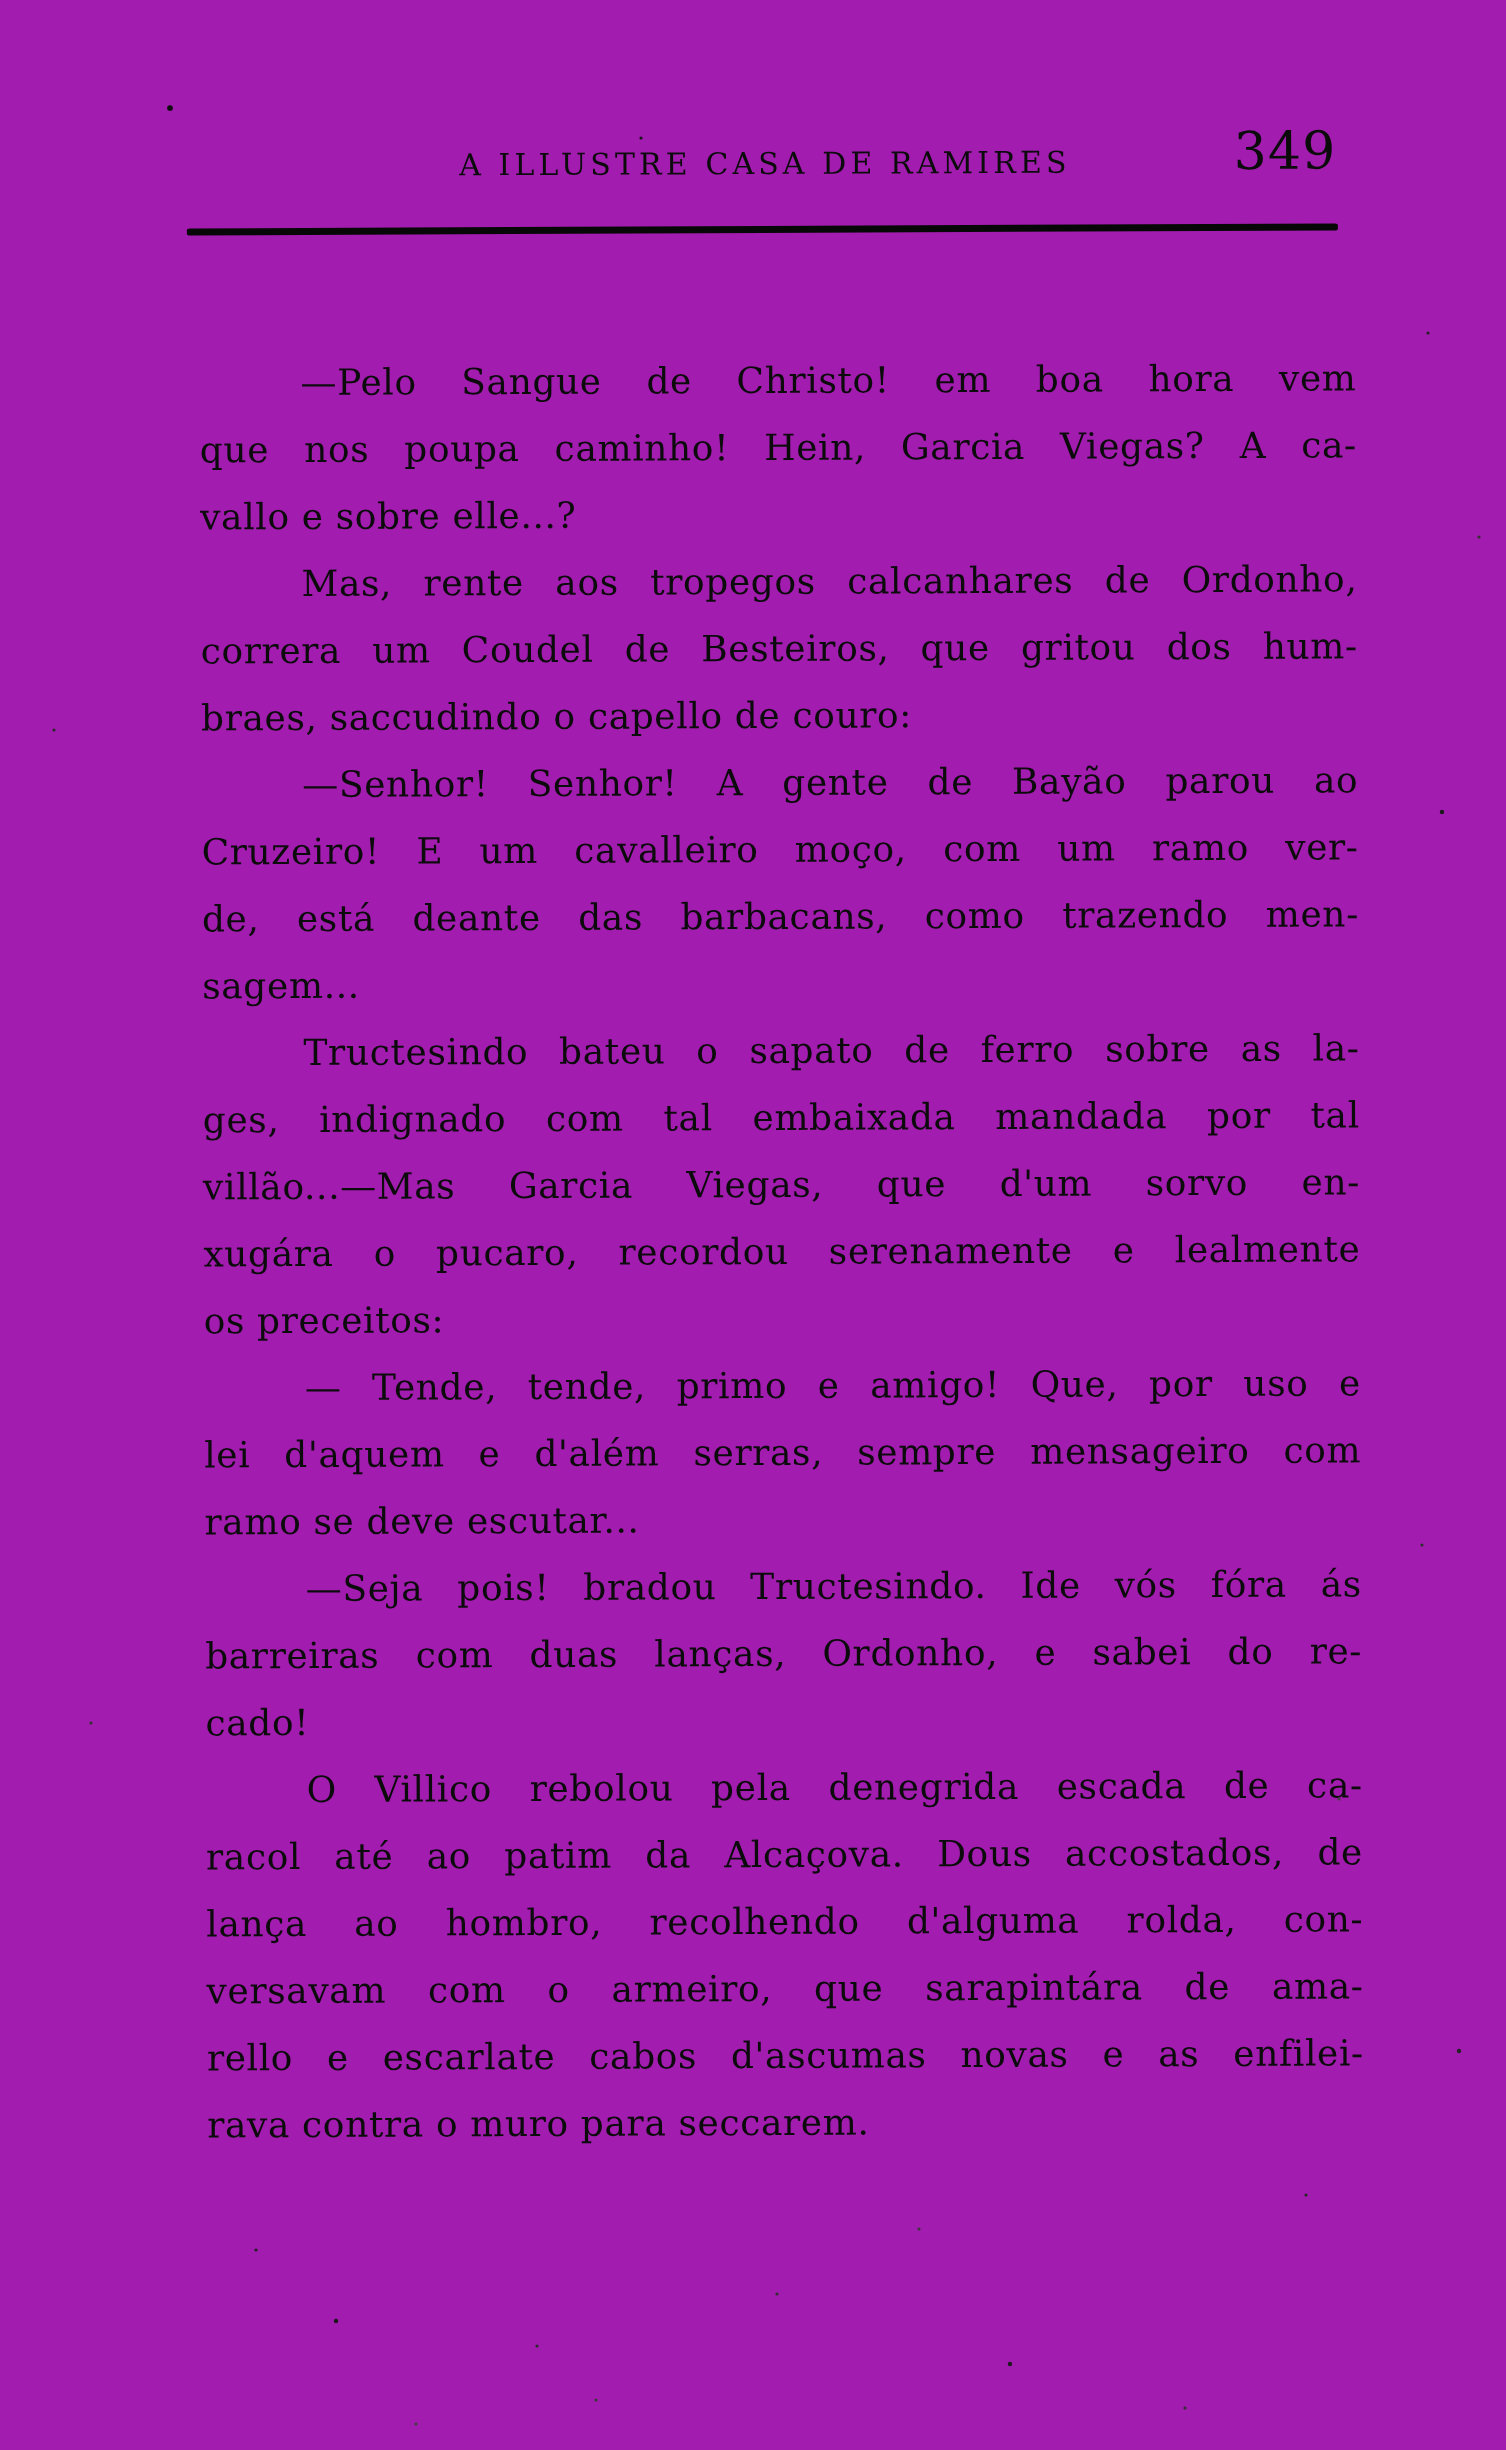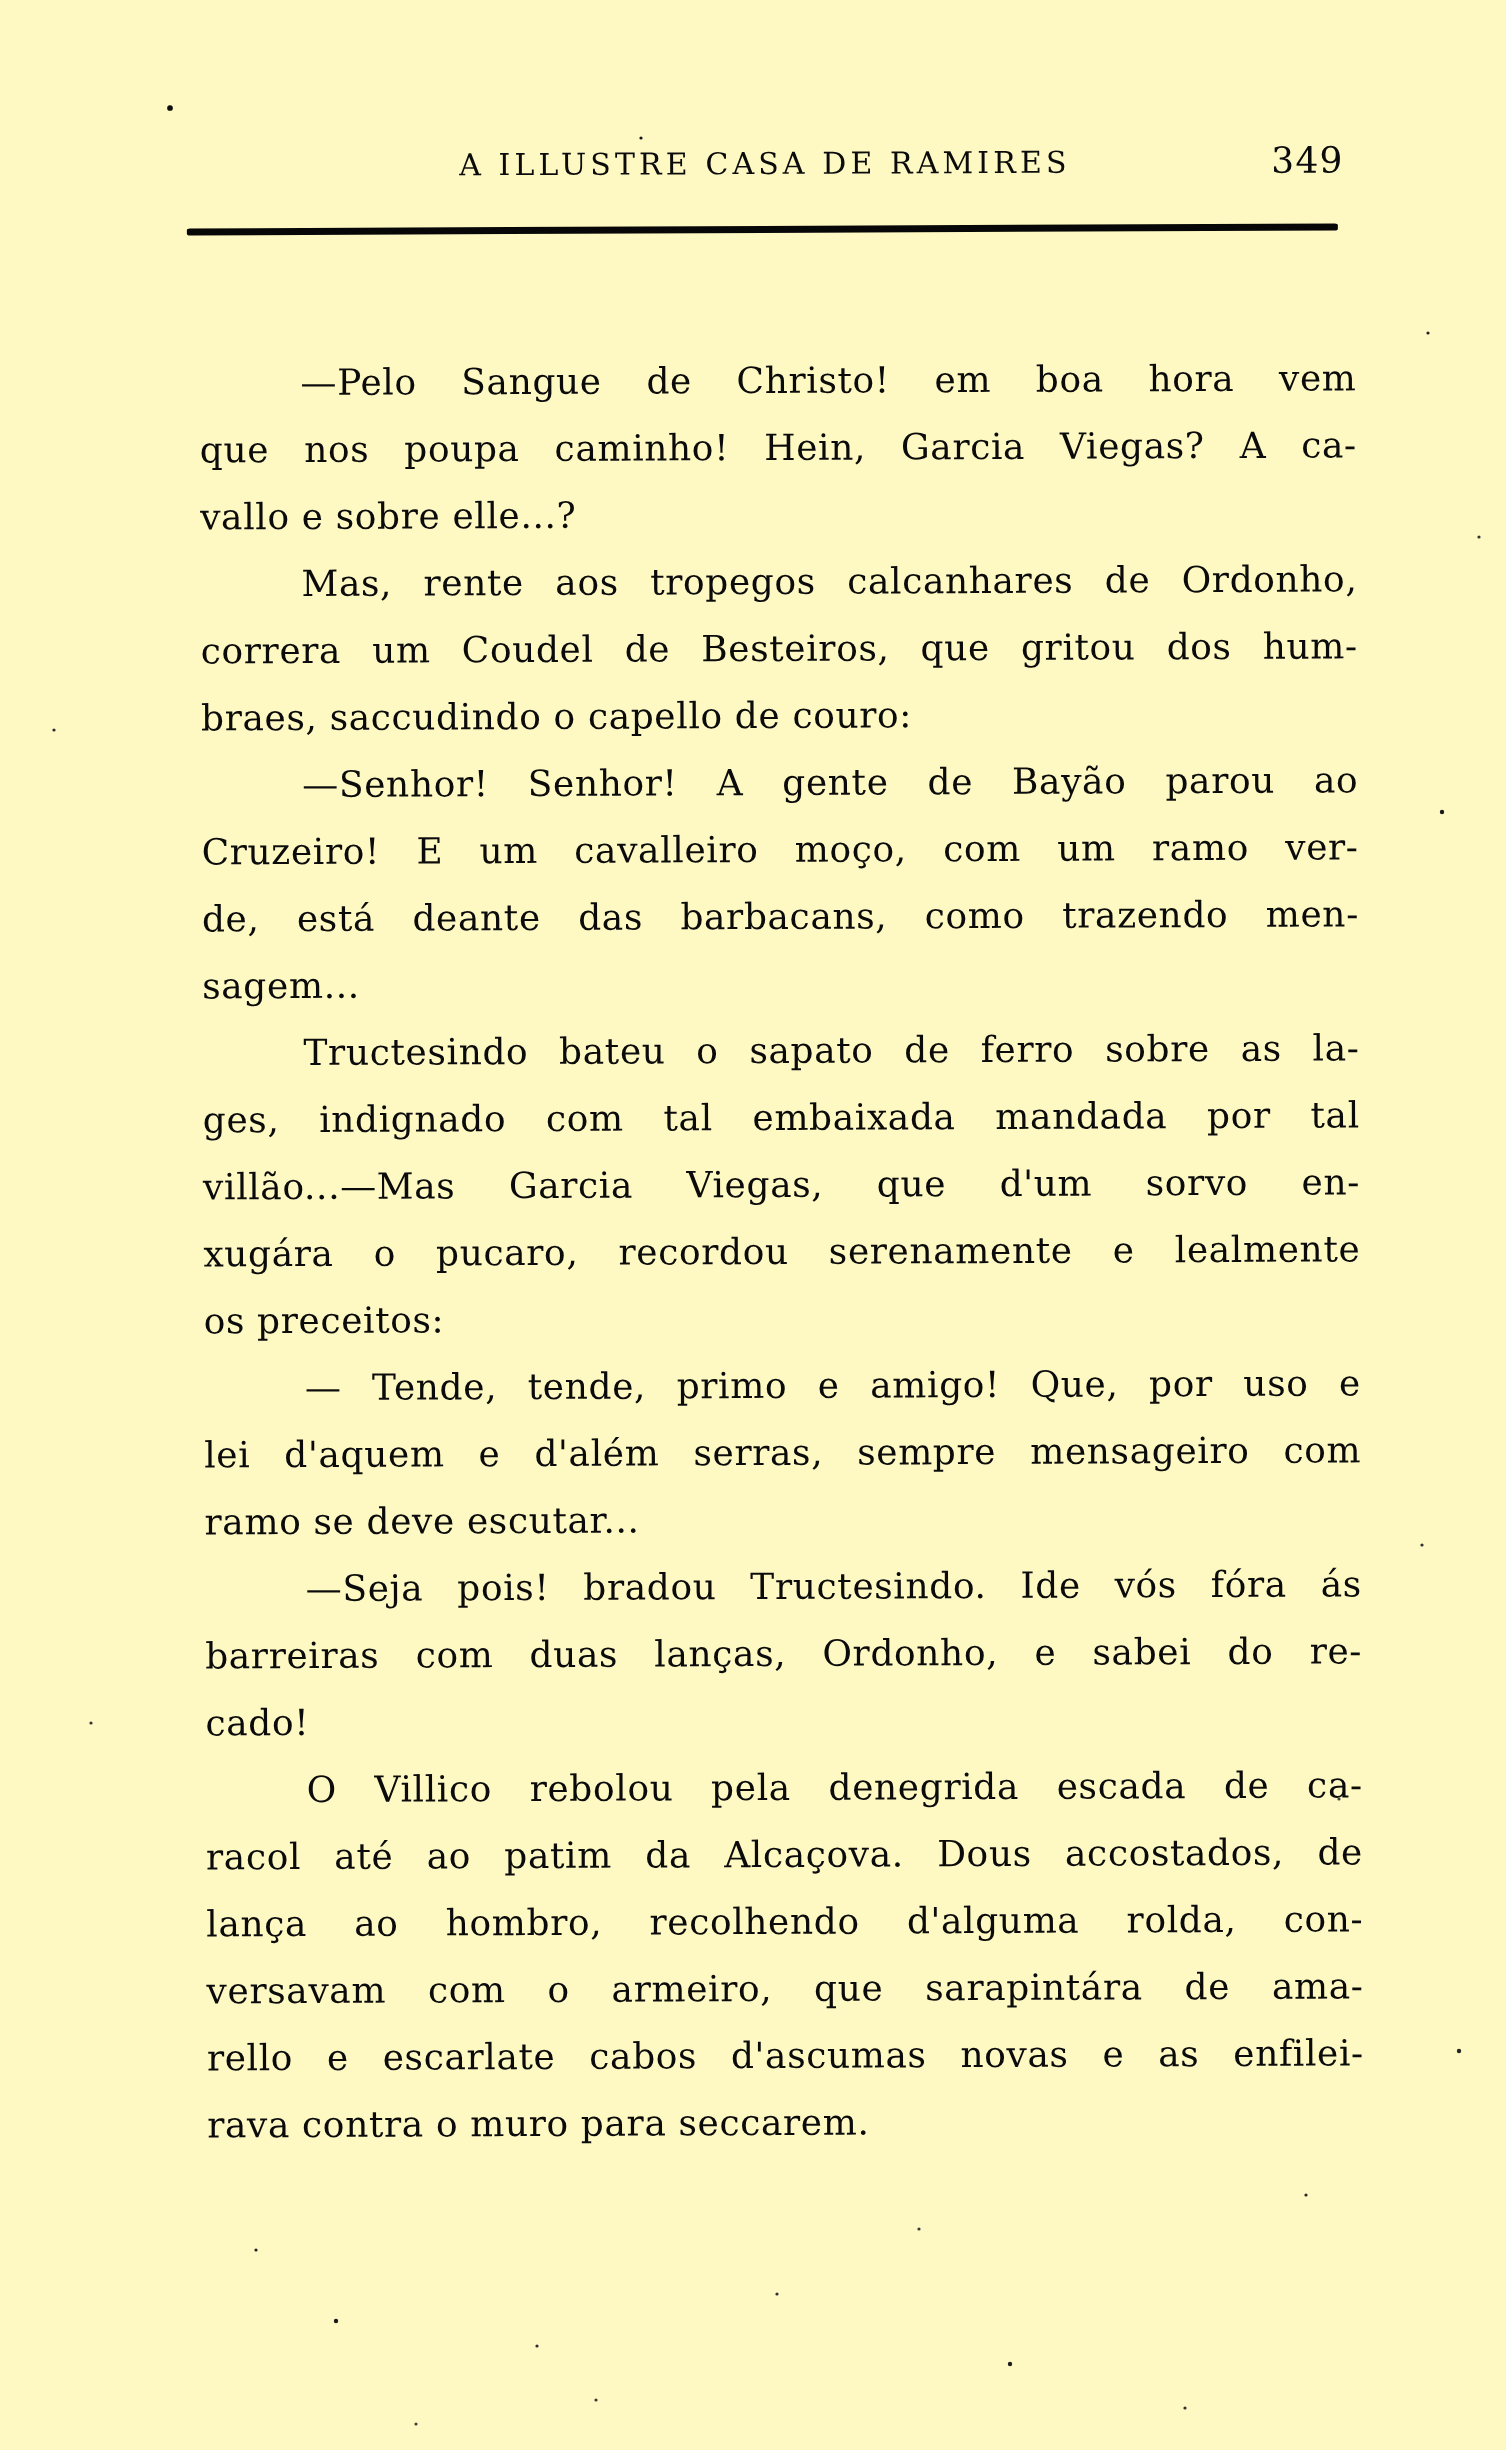--- a/index.html
+++ b/index.html
@@ -43,23 +43,23 @@
     left: 50%;
     bottom: 0;
     transform: translateX(-52%);
     font-size: 30px;
     letter-spacing: 4.1px;
     white-space: nowrap;
     font-weight: normal;
   }
   .page-number {
     position: absolute;
-    right: 12px;
+    right: 19px;
     bottom: -2.4px;
-    font-size: 36px;
+    font-size: 52px;
     letter-spacing: 1.2px;
     font-weight: normal;
   }
   .header-rule {
     position: absolute;
     left: -12px;
     top: 226px;
     width: 1151px;
     height: 6.5px;
     background: #070707;
@@ -111,21 +111,21 @@
       1184px 2407px 0 0.6px #2f2f2f,
       1458px 2050px 0 1.2px #242424,
       415px 2423px 0 0.6px #404040,
       918px 2228px 0 0.6px #3a3a3a,
       1338px 1798px 0 0.6px #444;
   }
 </style>
 </head>
 <body>
 
-<div class="page" style="background: #fef9c3; color: rgb(11, 11, 11);">
+<div class="page" style="background: #a21caf; color: rgb(11, 11, 11);">
   <div class="scan-tilt">
     <div class="column">
 
       <div class="header-row">
         <div class="running-title">A ILLUSTRE CASA DE RAMIRES</div>
         <div class="page-number">349</div>
       </div>
 
       <div class="header-rule"></div>
 

